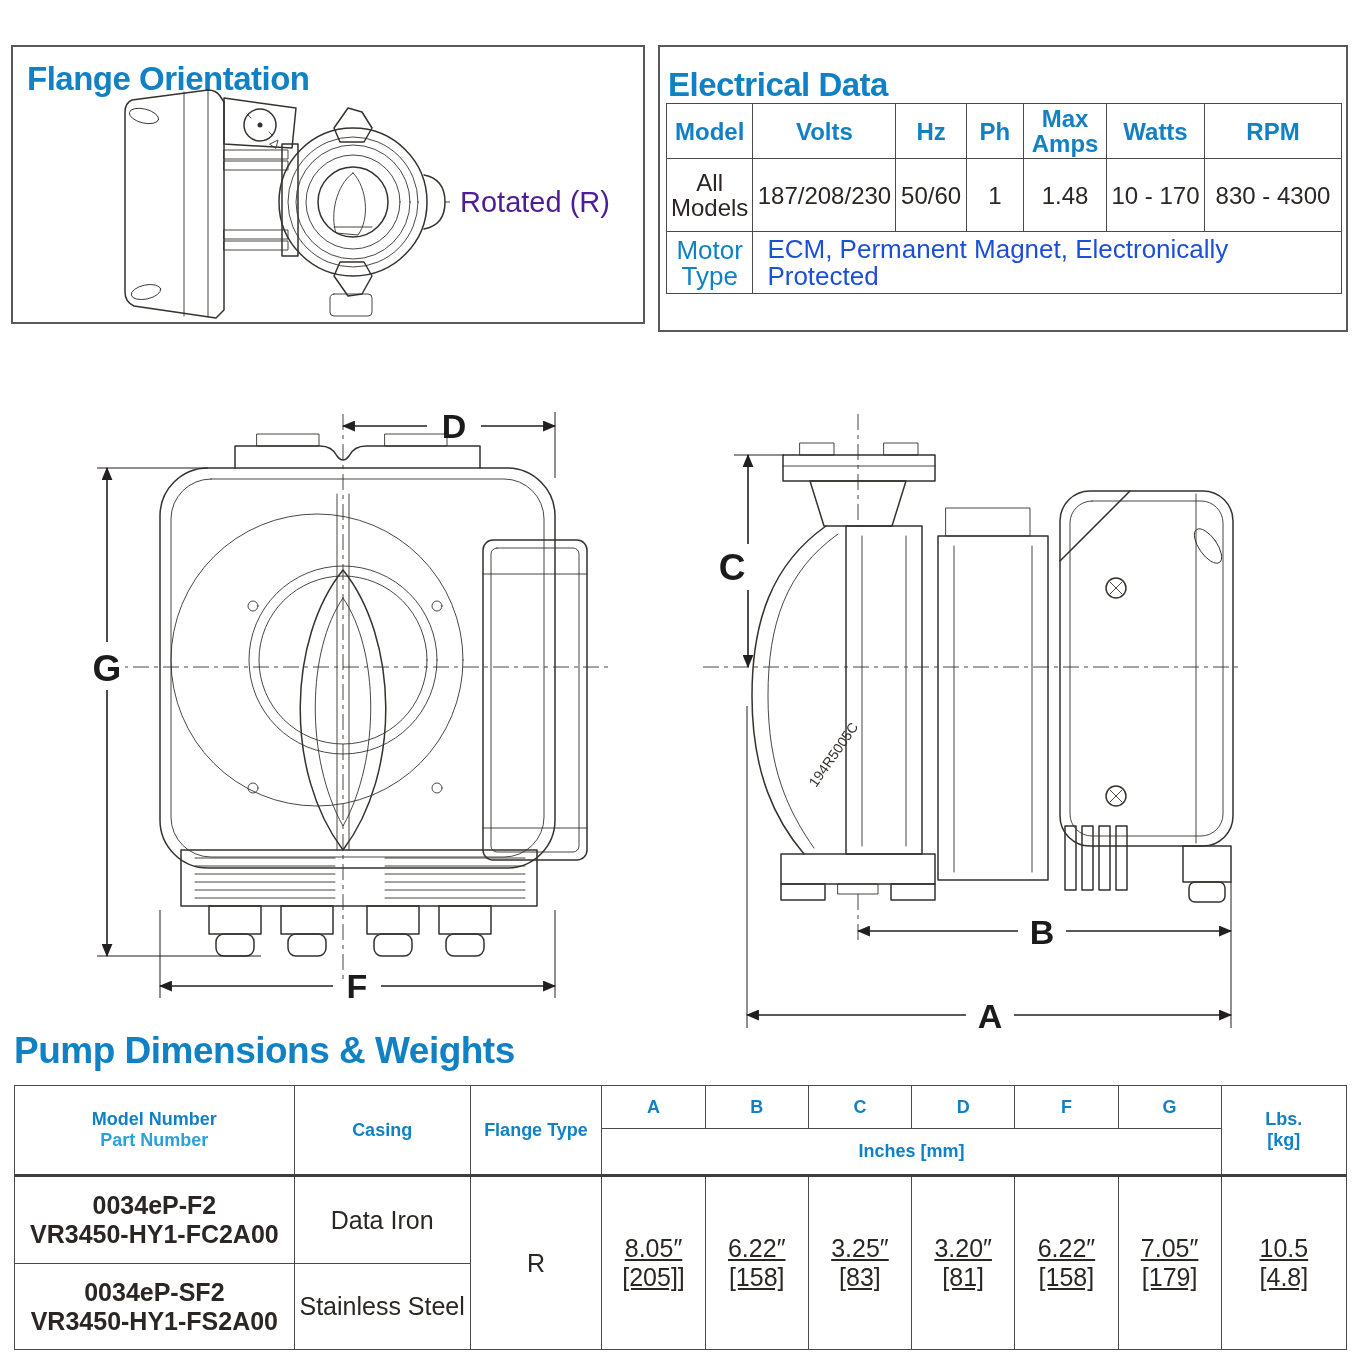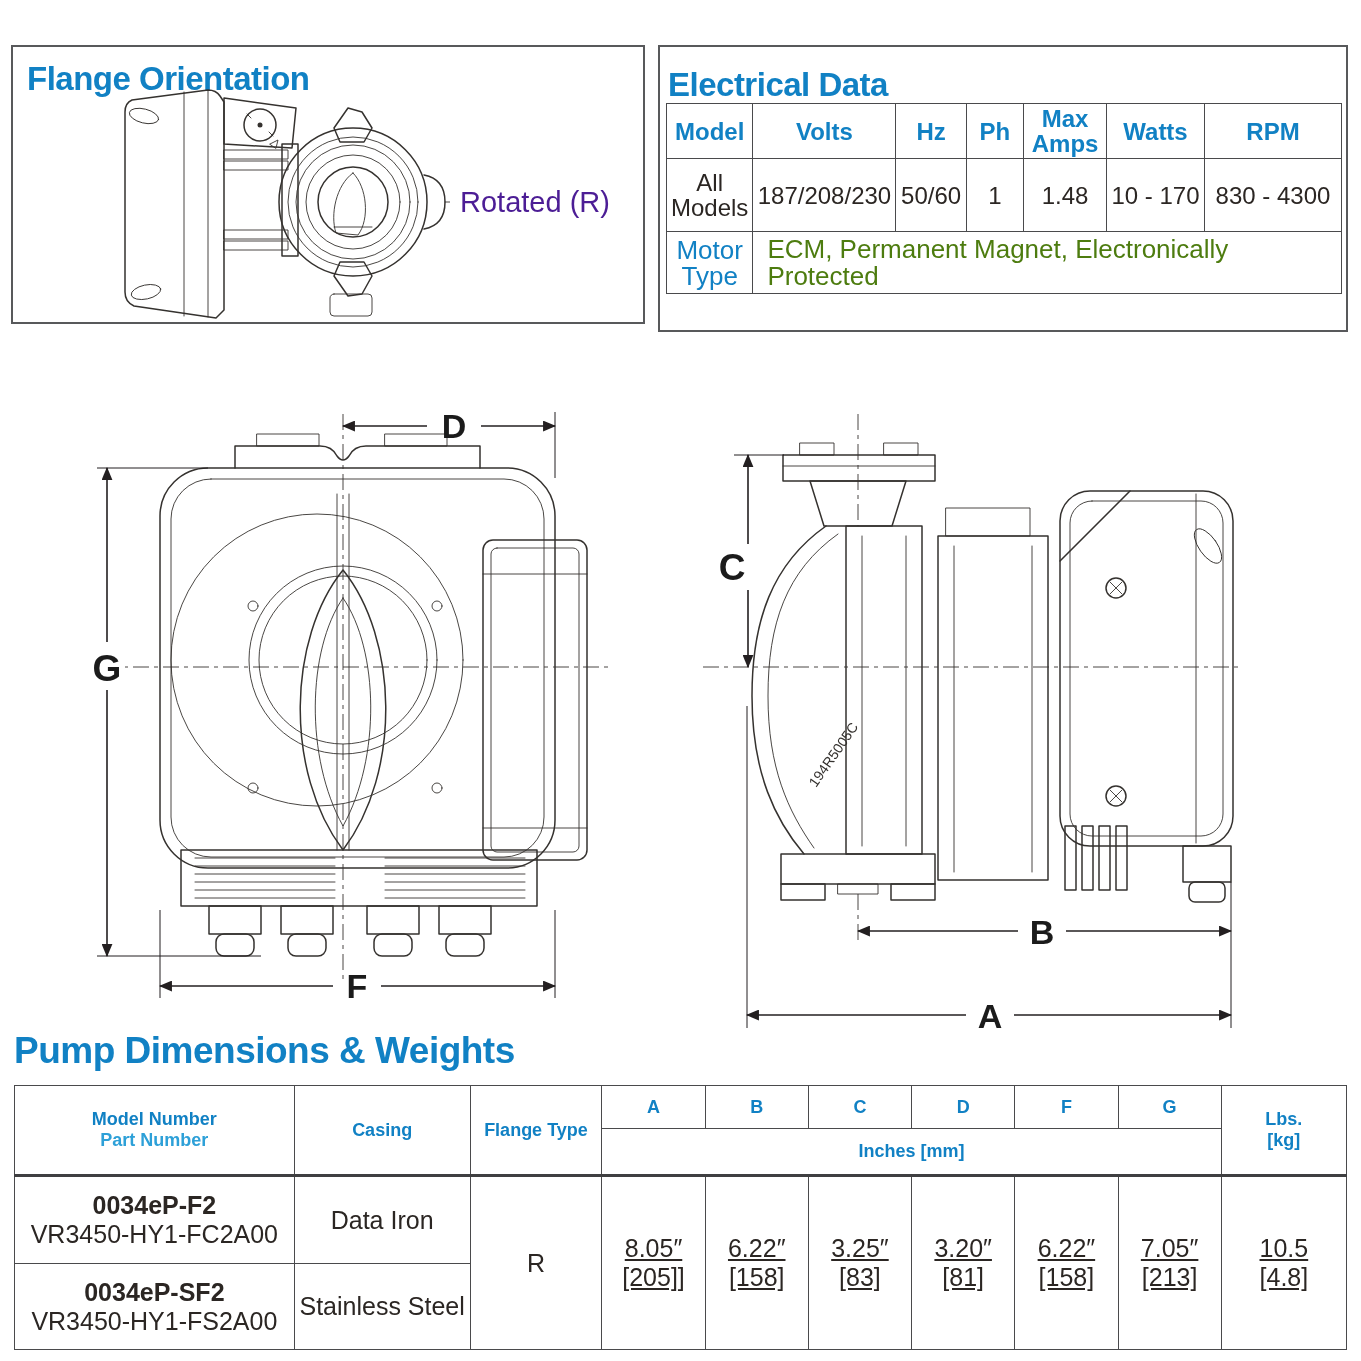--- a/index.html
+++ b/index.html
@@ -8,30 +8,30 @@
   .box{position:absolute;border:2px solid #58595b;background:#fff;}
   .title{position:absolute;font-weight:bold;color:#1181c4;letter-spacing:-0.5px;}
   .caption{position:absolute;color:#4c1d95;}
   table{border-collapse:collapse;table-layout:fixed;}
   td{border:1.5px solid #4a4a4c;text-align:center;vertical-align:middle;overflow:hidden;}
   .hd{color:#1181c4;font-weight:bold;}
   
   #elec-table{position:absolute;left:666px;top:103px;width:676px;}
   #elec-table td{font-size:24px;line-height:1.05;padding:2px;}
   #elec-table .vrow td{font-size:24px;font-weight:400;}
-  #elec-table .motor-val{color:#4d7c0f;text-align:left;padding-left:14px;font-size:26px;}
+  #elec-table .motor-val{color:#1d4ed8;text-align:left;padding-left:14px;font-size:26px;}
   #elec-table .motor-lbl{color:#1181c4;font-size:26px;line-height:1.0;}
   
   #dims-table{position:absolute;left:14px;top:1085px;width:1333px;}
   #dims-table td{font-size:25px;line-height:1.15;padding:2px;}
   #dims-table tr.hrow1 td, #dims-table tr.hrow2 td{font-size:18px;}
   #dims-table tr.hrow2 td{border-bottom:3px solid #3f3f41;}
   #dims-table td.thick{border-bottom:3px solid #3f3f41;}
   .model-line{font-weight:bold;}
-  .part-line{font-weight:400;}
+  .part-line{font-weight:700;}
   .hd .part-line{font-weight:700;color:#2da0d8;}
   .val2{font-weight:400;font-size:24px;line-height:1.5;text-decoration:underline;}
   .rcell{font-size:28px;font-weight:400;}
   
   .st0{fill:none;stroke:#35322f;stroke-width:1.5;stroke-linejoin:round;stroke-linecap:round;}
   .st1{fill:none;stroke:#35322f;stroke-width:0.9;stroke-linejoin:round;stroke-linecap:round;}
   .cl{fill:none;stroke:#35322f;stroke-width:0.9;stroke-dasharray:16 5 4 5;}
   .dim{fill:none;stroke:#231f20;stroke-width:1.6;}
   .ext{fill:none;stroke:#231f20;stroke-width:1;}
   .dimlbl{font-family:"Liberation Sans",sans-serif;font-weight:bold;font-size:34px;fill:#1b1b1b;}
@@ -341,21 +341,21 @@
       <td rowspan="2" class="val2">
         <div>3.20″</div>
         <div>[81]</div>
       </td>
       <td rowspan="2" class="val2">
         <div>6.22″</div>
         <div>[158]</div>
       </td>
       <td rowspan="2" class="val2">
         <div>7.05″</div>
-        <div>[213]</div>
+        <div>[179]</div>
       </td>
       <td rowspan="2" class="val2">
         <div>10.5</div>
         <div>[4.8]</div>
       </td>
     </tr>
     <tr style="height:86px;">
       <td>
         <div class="model-line">0034eP-SF2</div>
         <div class="part-line">VR3450-HY1-FS2A00</div>

